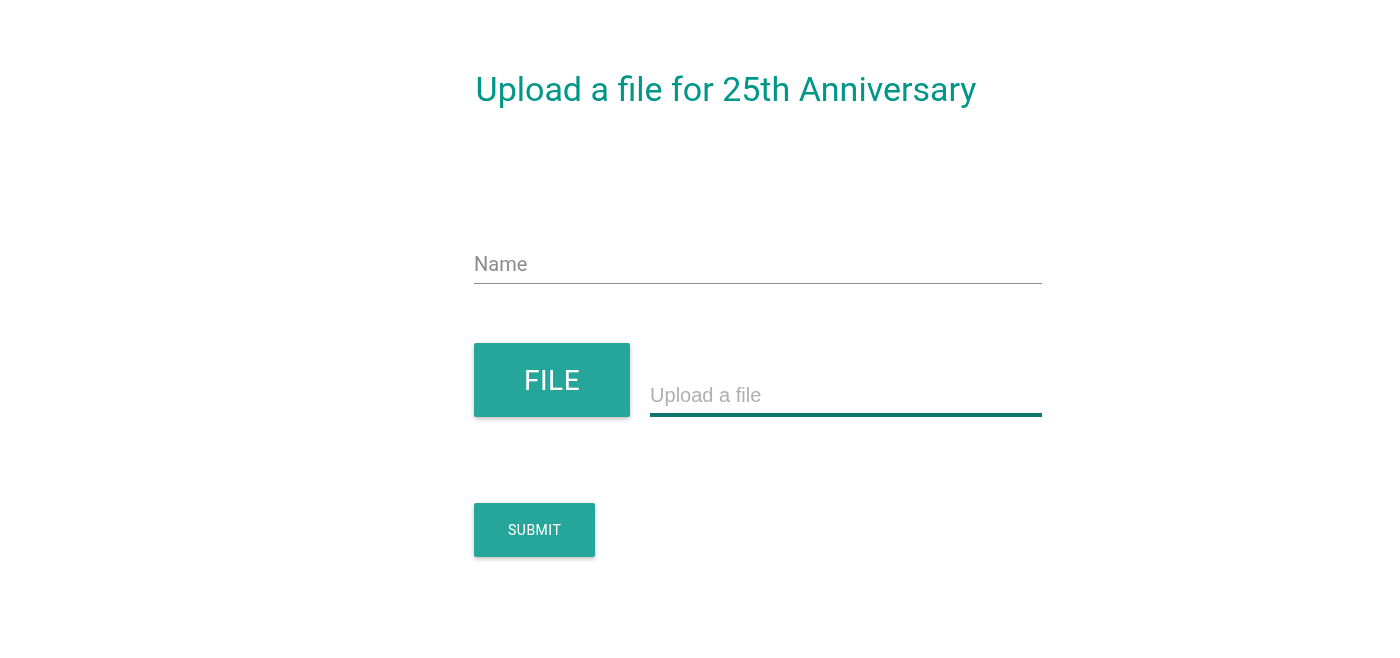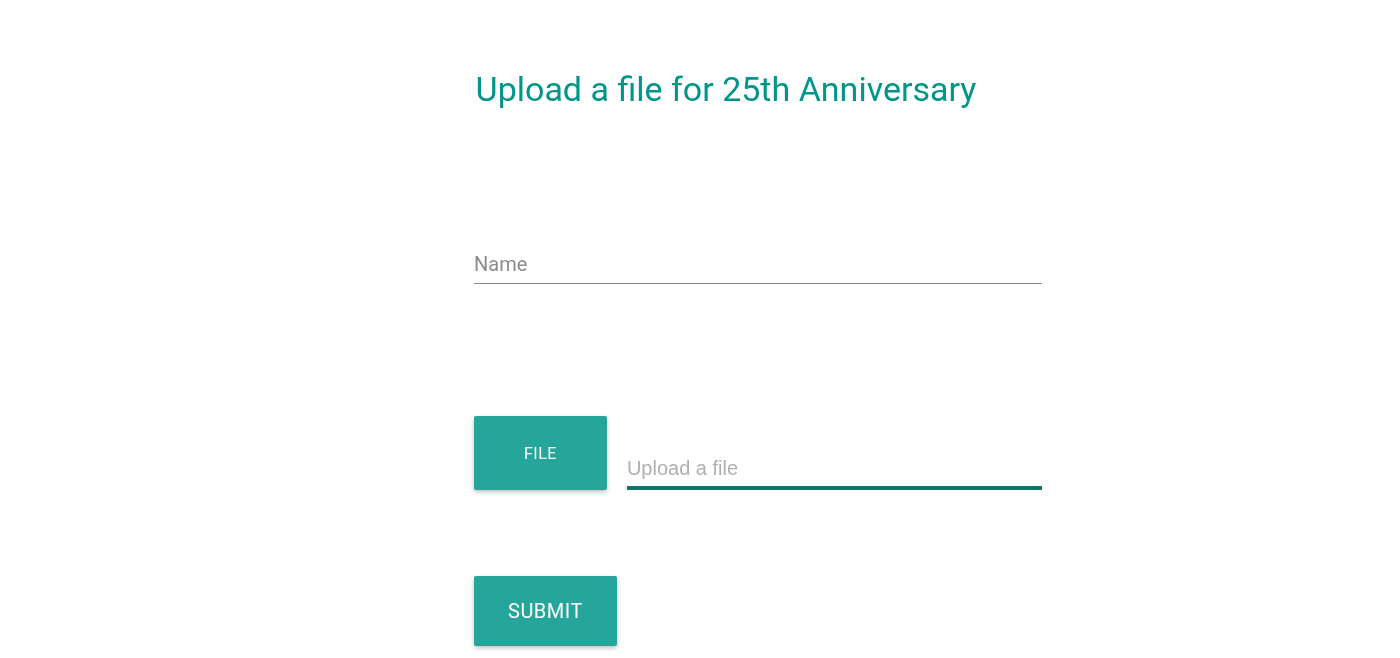--- a/index.html
+++ b/index.html
@@ -11,21 +11,21 @@
     font-size: 34px;
     font-weight: 400;
     margin-bottom: 100px;
   }
   .form-wrap {
     width: 620px;
     margin-left: 409px;
   }
   .field {
     position: relative;
-    margin-bottom: 106px;
+    margin-bottom: 33px;
   }
   .field-label {
     position: absolute;
     left: 0;
     top: 4px;
     font-size: 20px;
     color: #8c8c8c;
     pointer-events: none;
   }
   .text-input {
@@ -40,34 +40,34 @@
   }
   .file-row {
     display: flex;
     align-items: flex-end;
     gap: 20px;
     margin-bottom: 60px;
   }
   .btn {
     background: #26a69a;
     color: #fff;
-    font-size: 20px;
+    font-size: 14px;
     letter-spacing: 0.5px;
     border: none;
     border-radius: 2px;
     padding: 0 34px;
-    height: 70px;
+    height: 54px;
     cursor: pointer;
     box-shadow: 0 2px 4px rgba(0,0,0,0.25);
     font-family: inherit;
   }
   .file-btn {
     height: 74px;
     padding: 0 50px;
-    font-size: 16px;
+    font-size: 28px;
   }
   .file-path {
     flex: 1;
     border: none;
     border-bottom: 4px solid #0f766e;
     font-size: 20px;
     padding: 6px 0;
     background: transparent;
     outline: none;
     color: #333;

